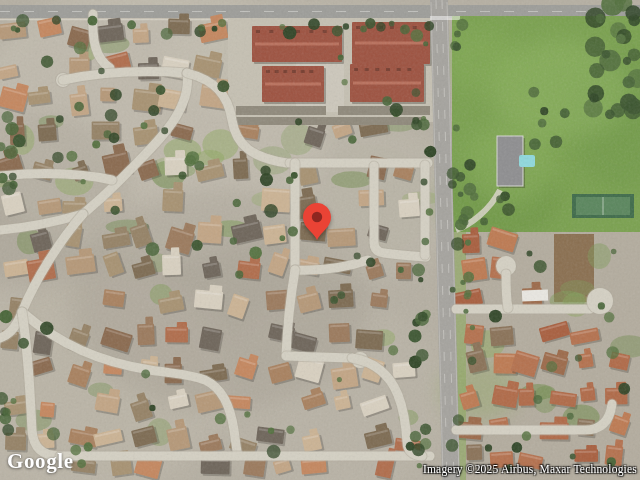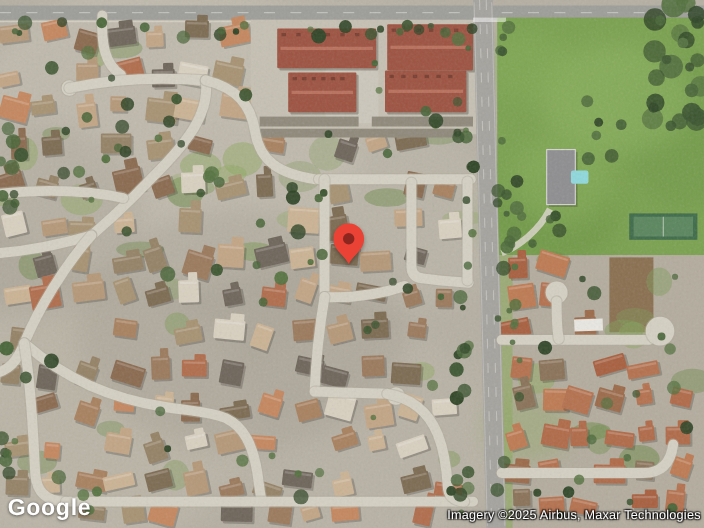--- a/index.html
+++ b/index.html
@@ -1,18 +1,18 @@
 <!DOCTYPE html>
 <html><head>
 <meta charset="utf-8">
 <style>
   html,body{margin:0;padding:0;background:#222;}
   .viewport{
     position:relative;width:640px;height:480px;overflow:hidden;
-    font-family:Liberation Sans, sans-serif;background:#b5afa2;cursor:grab;
+    font-family:Liberation Serif, serif;background:#b5afa2;cursor:grab;
   }
   #terrain{position:absolute;left:0;top:0;display:block;}
   .pin{position:absolute;width:28px;height:37px;z-index:5;
        filter:drop-shadow(0 2px 2px rgba(0,0,0,.35));}
   .logo{position:absolute;left:7px;bottom:6px;z-index:6;color:#fff;
         font-size:21px;font-weight:bold;letter-spacing:.6px;
         text-shadow:0 1px 3px rgba(0,0,0,.45),0 0 2px rgba(0,0,0,.25);
         user-select:none;}
   .attr{position:absolute;right:3px;bottom:5px;z-index:6;color:#fff;
         font-size:11.5px;letter-spacing:.2px;

